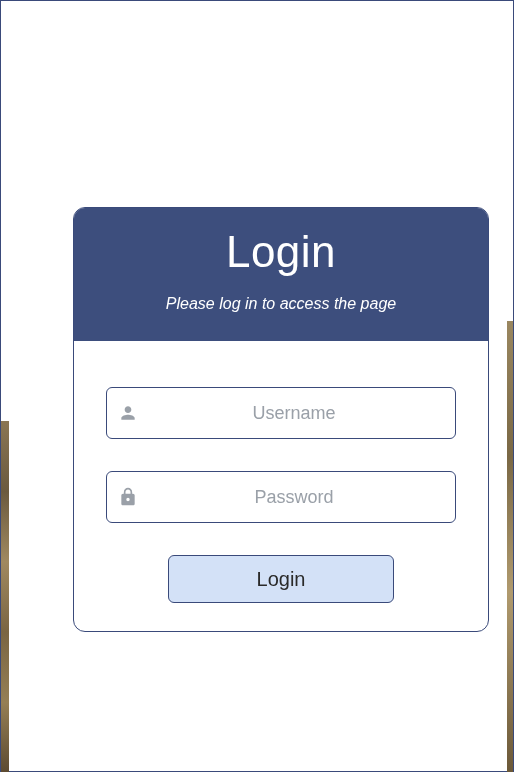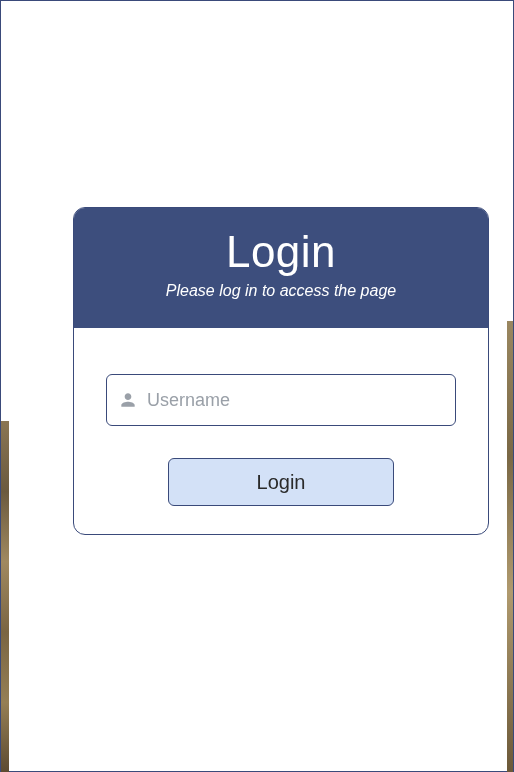--- a/index.html
+++ b/index.html
@@ -57,21 +57,21 @@
       color: #ffffff;
       font-size: 44px;
       font-weight: 500;
       letter-spacing: 0.5px;
       line-height: 1.1;
     }
     .card-subtitle {
       color: #ffffff;
       font-size: 16px;
       font-style: italic;
-      margin-top: 6px;
+      margin-top: 19px;
       font-weight: 400;
     }
     .card-body {
       padding: 46px 32px 28px 32px;
     }
     .input-wrapper {
       position: relative;
       margin-bottom: 32px;
     }
     .input-wrapper:last-of-type {
@@ -92,20 +92,21 @@
     .input-field {
       width: 100%;
       height: 52px;
       border: 1px solid #3a4a7a;
       border-radius: 6px;
       padding: 0 14px 0 40px;
       font-size: 18px;
       color: #333;
       background: #ffffff;
       outline: none;
+      text-align: center;
     }
     .input-field::placeholder {
       color: #9aa0a8;
       font-size: 18px;
     }
     .button-row {
       display: flex;
       justify-content: center;
     }
     .login-button {
@@ -136,20 +137,28 @@
 
       <div class="input-wrapper">
         <span class="input-icon">
           <svg viewBox="0 0 24 24" width="20" height="20" fill="currentColor">
             <path d="M12 12c2.21 0 4-1.79 4-4s-1.79-4-4-4-4 1.79-4 4 1.79 4 4 4zm0 2c-2.67 0-8 1.34-8 4v2h16v-2c0-2.66-5.33-4-8-4z"></path>
           </svg>
         </span>
         <input type="text" class="input-field" placeholder="Username" style="">
       </div>
 
+      <div class="input-wrapper">
+        <span class="input-icon">
+          <svg viewBox="0 0 24 24" width="20" height="20" fill="currentColor">
+            <path d="M18 8h-1V6c0-2.76-2.24-5-5-5S7 3.24 7 6v2H6c-1.1 0-2 .9-2 2v10c0 1.1.9 2 2 2h12c1.1 0 2-.9 2-2V10c0-1.1-.9-2-2-2zm-6 9c-1.1 0-2-.9-2-2s.9-2 2-2 2 .9 2 2-.9 2-2 2zM9 8V6c0-1.66 1.34-3 3-3s3 1.34 3 3v2H9z"></path>
+          </svg>
+        </span>
+        <input type="password" class="input-field" placeholder="Password" style="">
+      </div>
 
       <div class="button-row">
         <button class="login-button">Login</button>
       </div>
 
     </div>
   </div>
 </div>
 
 </body></html>

